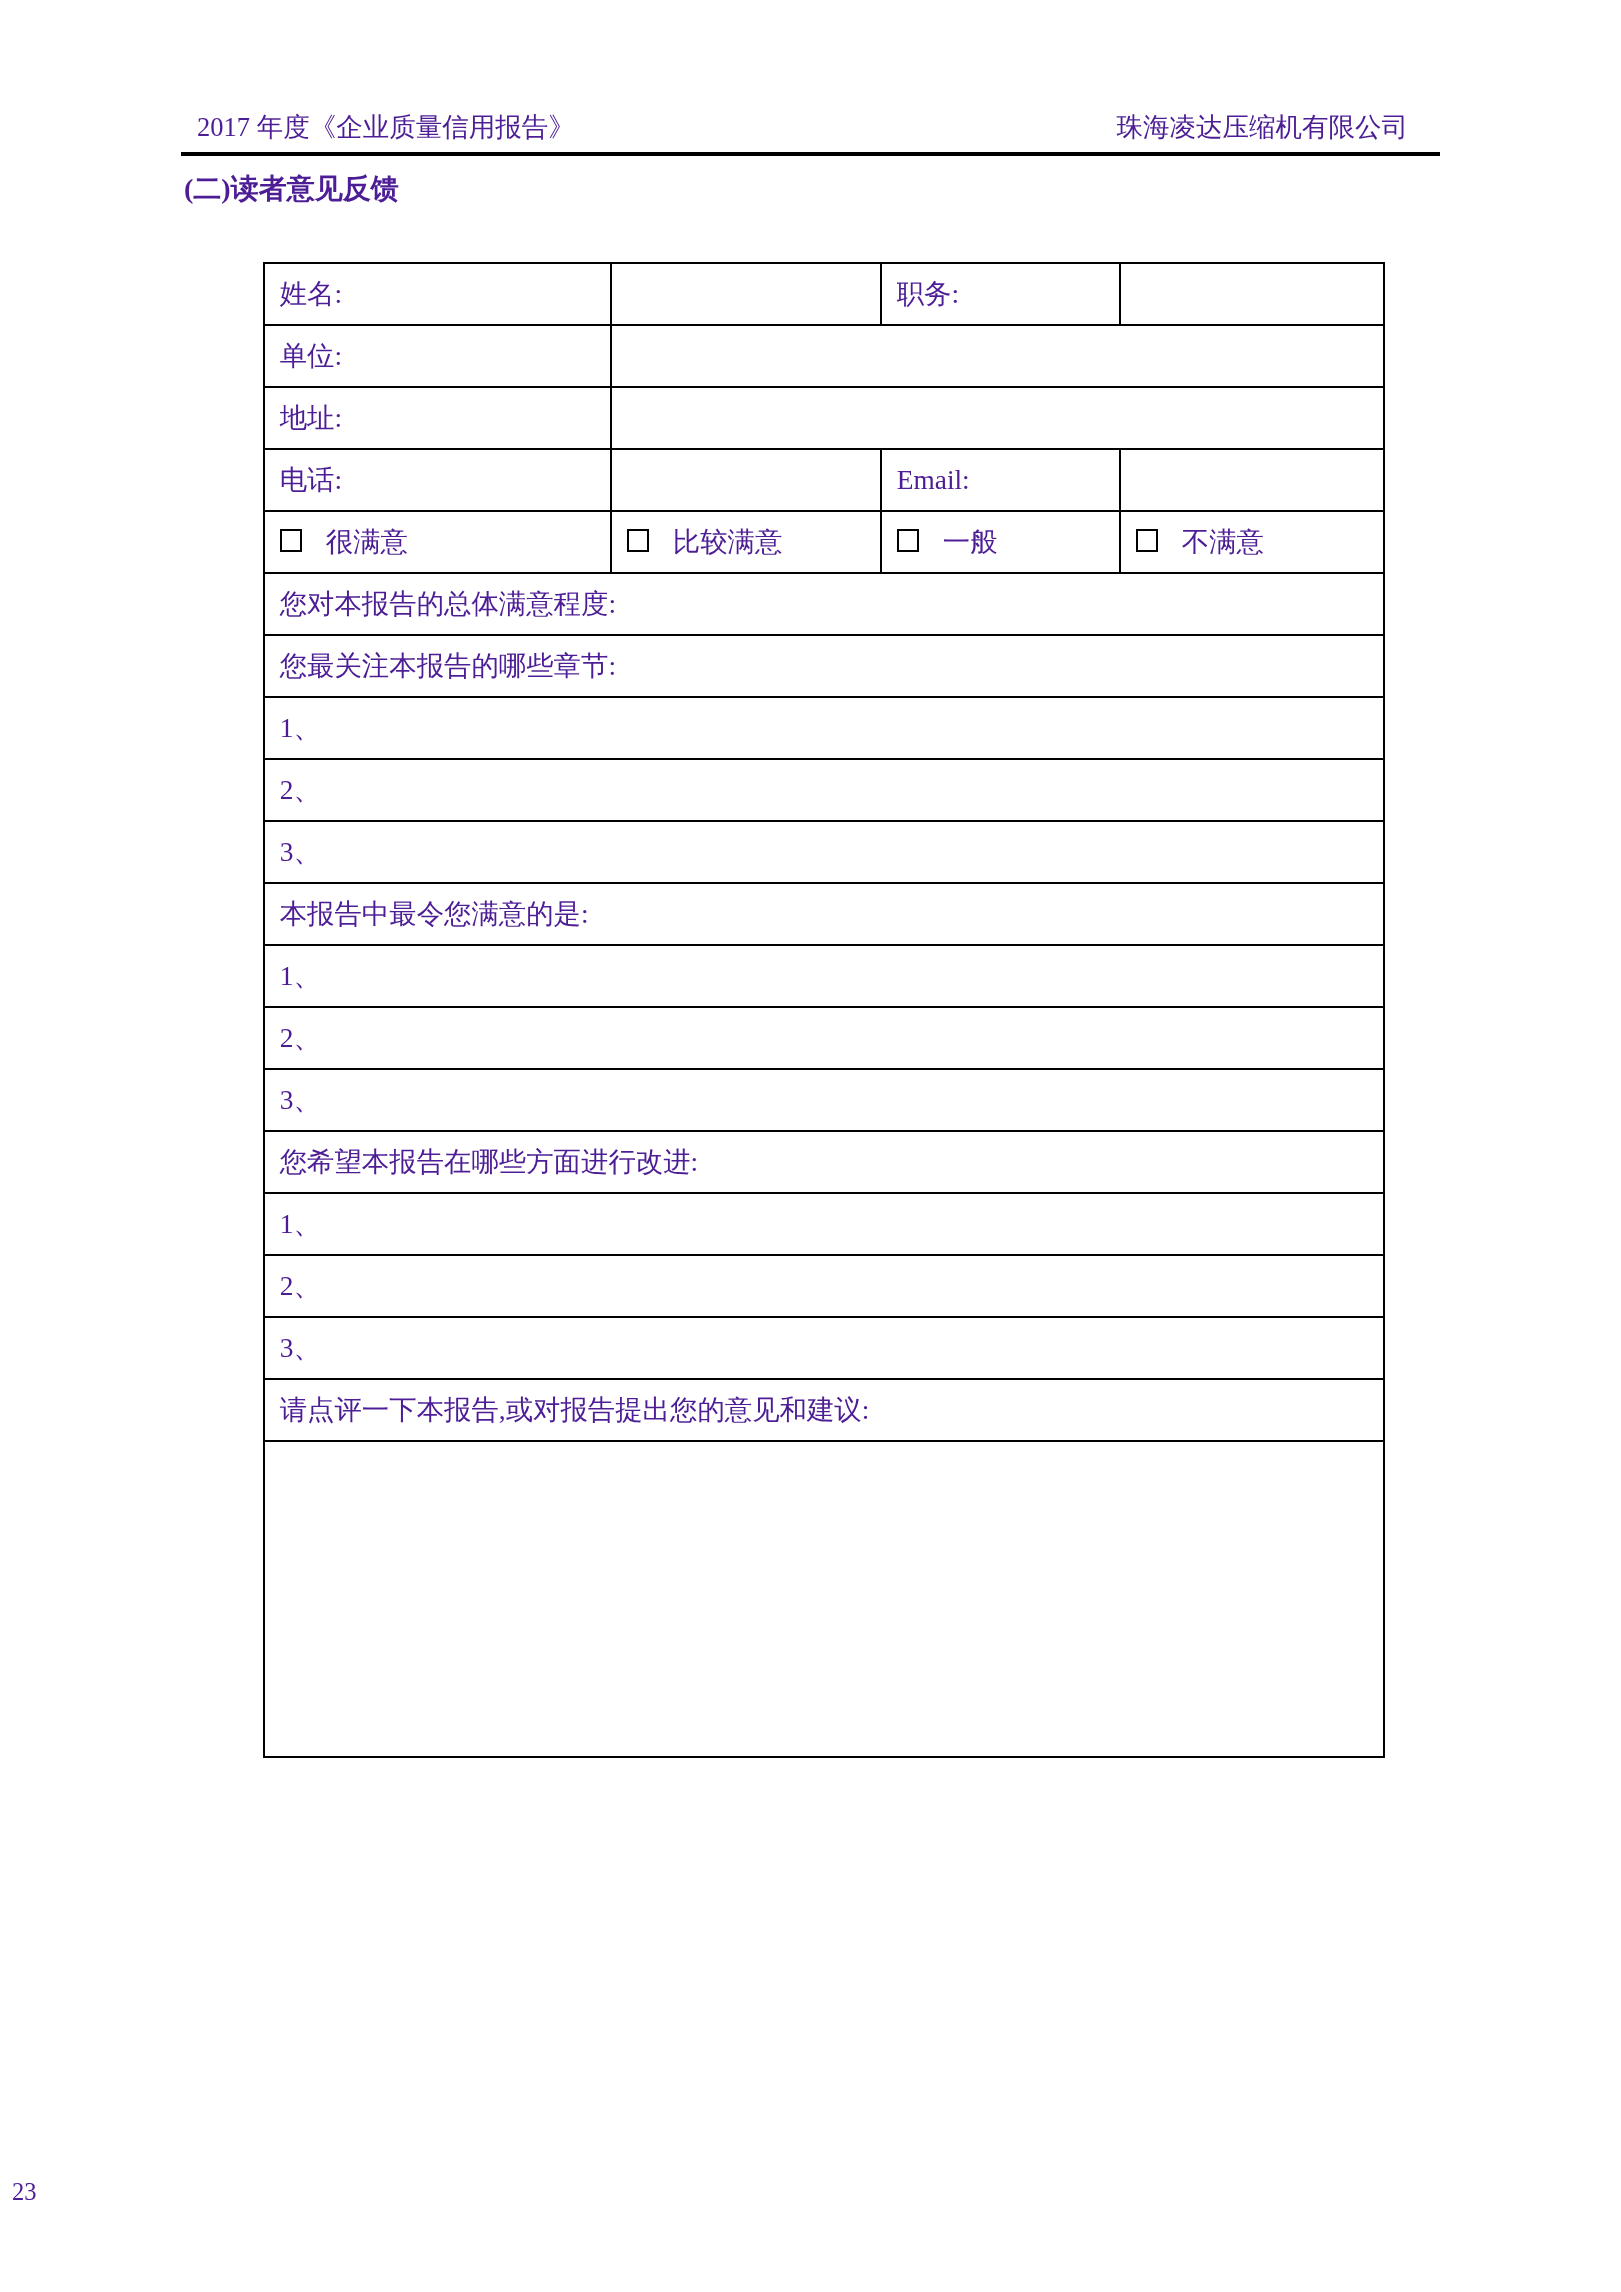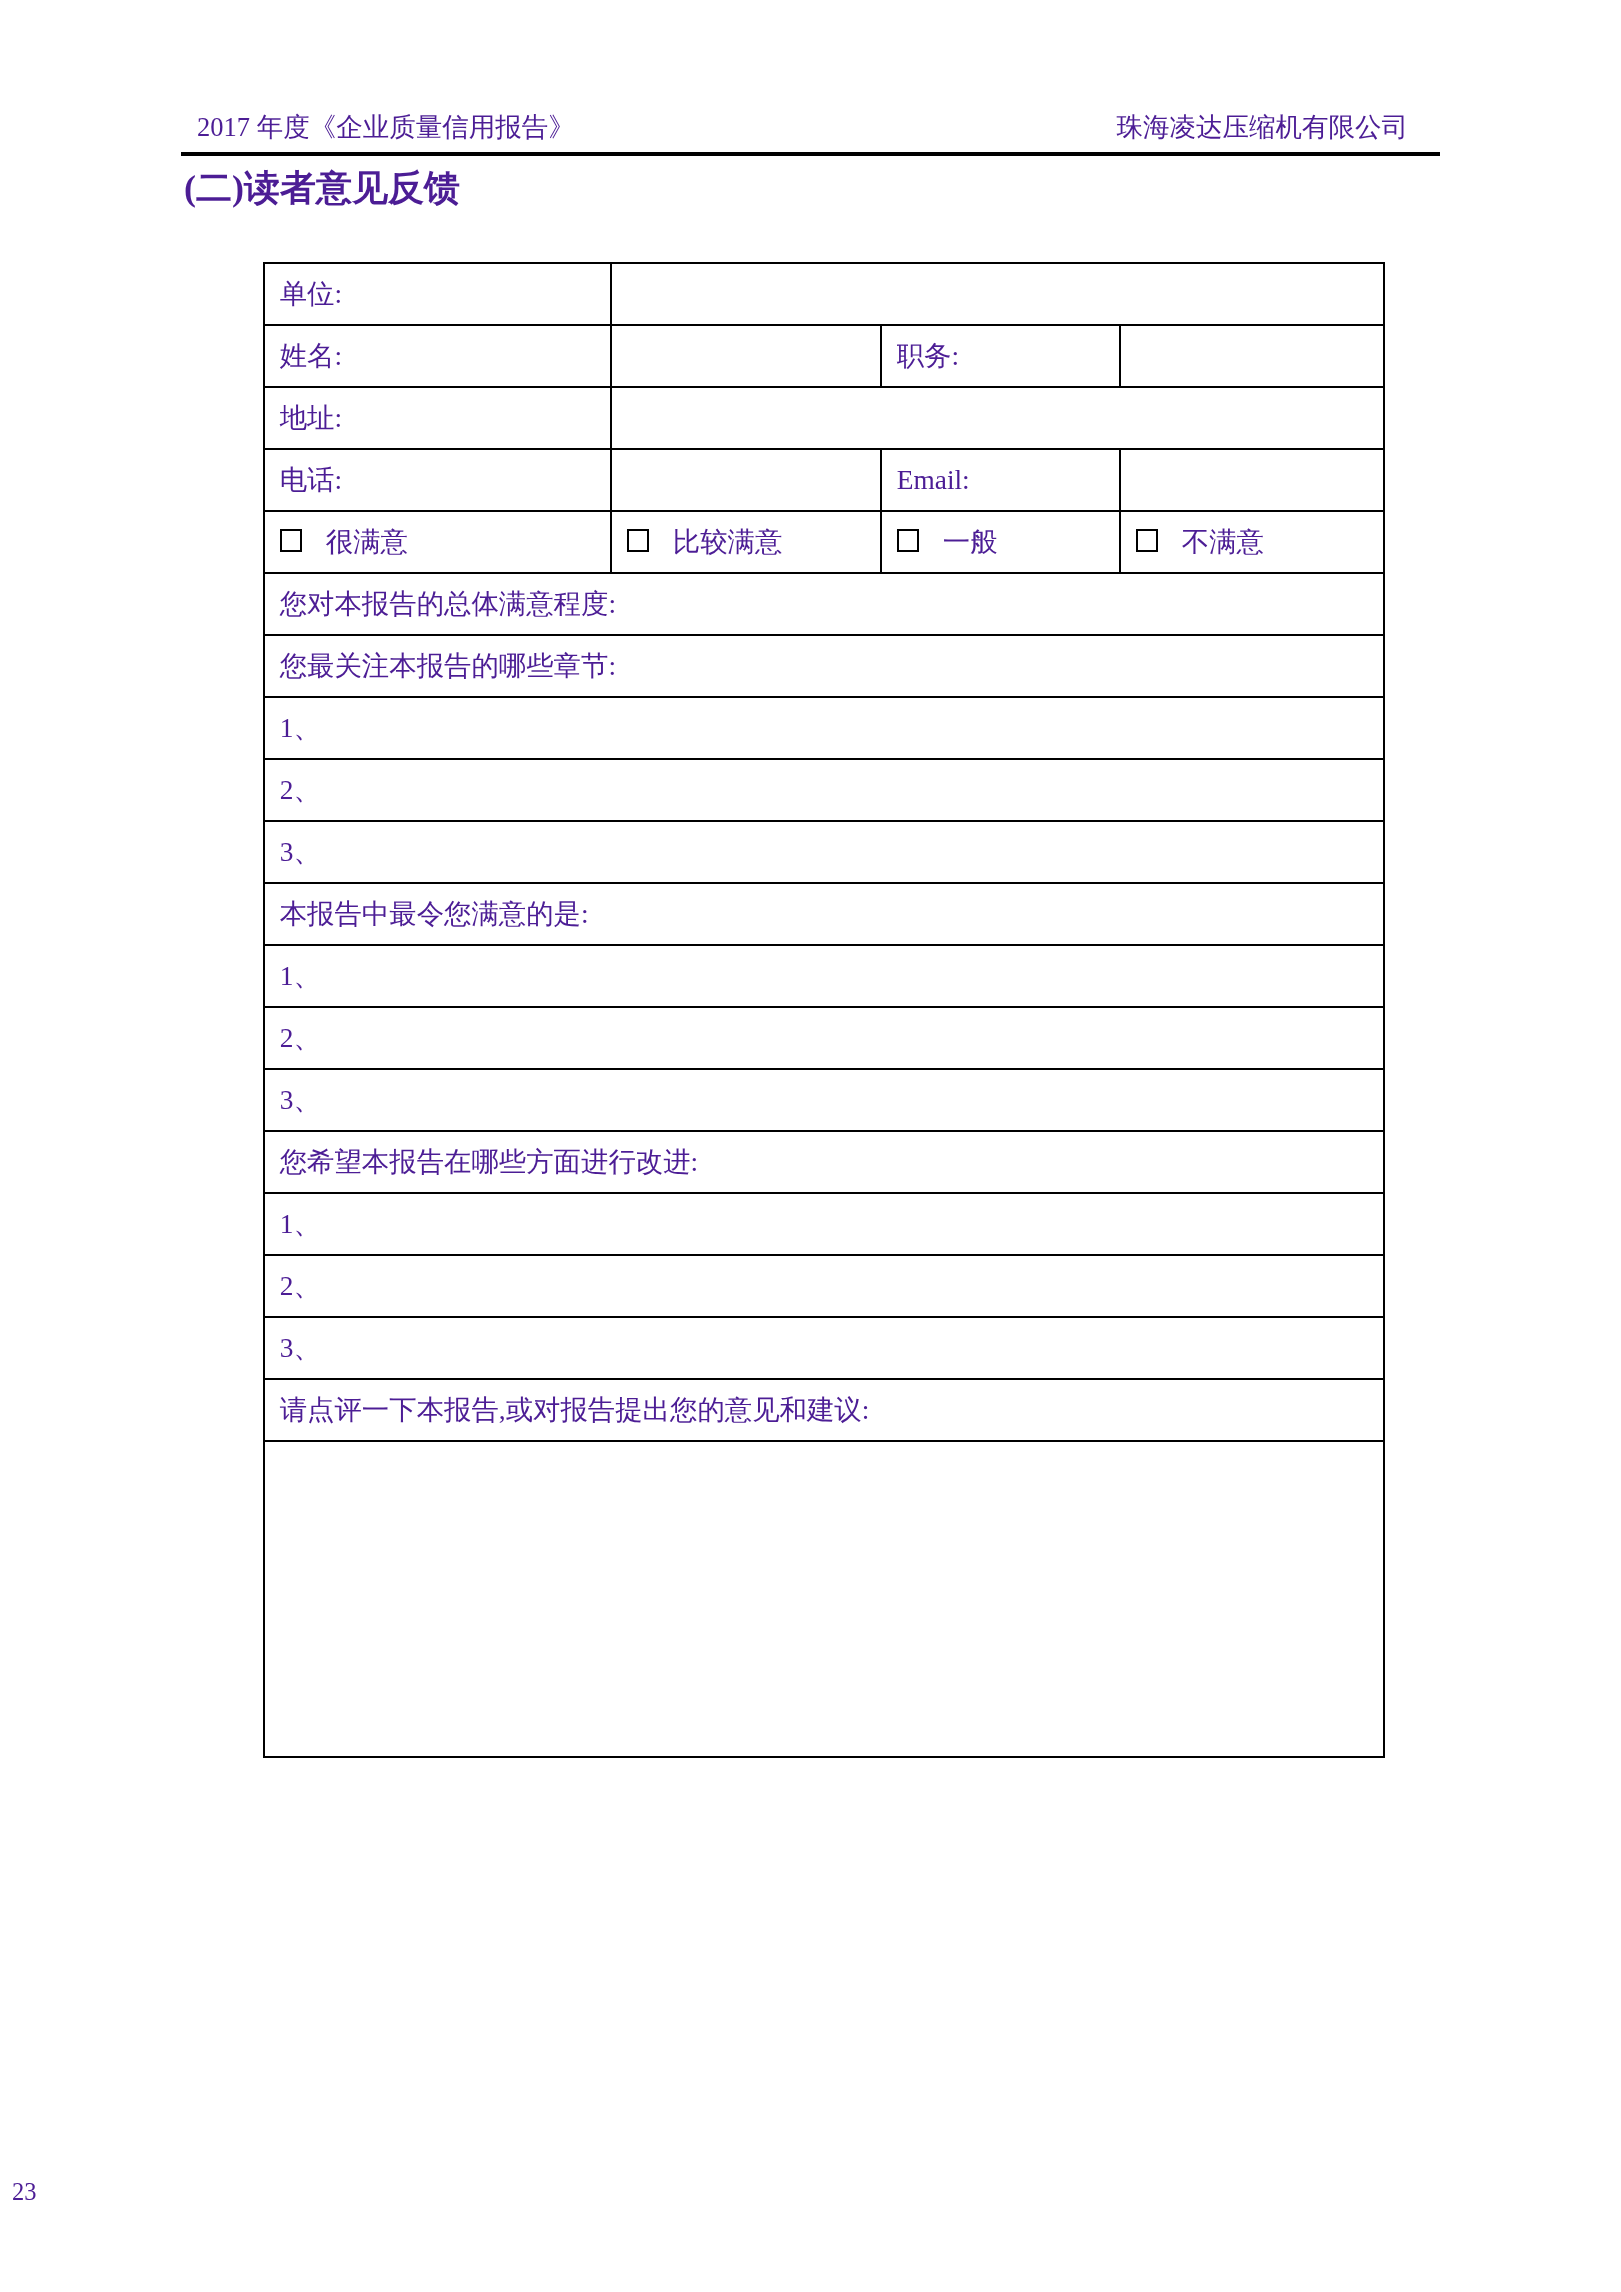--- a/index.html
+++ b/index.html
@@ -36,21 +36,21 @@
     width: 1259px;
     height: 3.9px;
     background: #000000;
   }
   
   .section-heading {
     position: absolute;
     left: 184px;
     top: 171px;
     margin: 0;
-    font-size: 36px;
+    font-size: 28px;
     font-weight: bold;
     line-height: 35px;
   }
   
   table.form {
     position: absolute;
     left: 263px;
     top: 262px;
     width: 1119px;
     border-collapse: collapse;
@@ -103,28 +103,28 @@
 
   <table class="form">
     <colgroup>
       <col style="width:347px">
       <col style="width:270px">
       <col style="width:239px">
       <col style="width:264px">
     </colgroup>
     <tbody>
       <tr class="std">
-        <td>单位:</td>
-        <td colspan="3"></td>
-      </tr>
-      <tr class="std">
         <td>姓名:</td>
         <td></td>
         <td>职务:</td>
         <td></td>
+      </tr>
+      <tr class="std">
+        <td>单位:</td>
+        <td colspan="3"></td>
       </tr>
       <tr class="std">
         <td>地址:</td>
         <td colspan="3"></td>
       </tr>
       <tr class="std">
         <td>电话:</td>
         <td></td>
         <td>Email:</td>
         <td></td>

